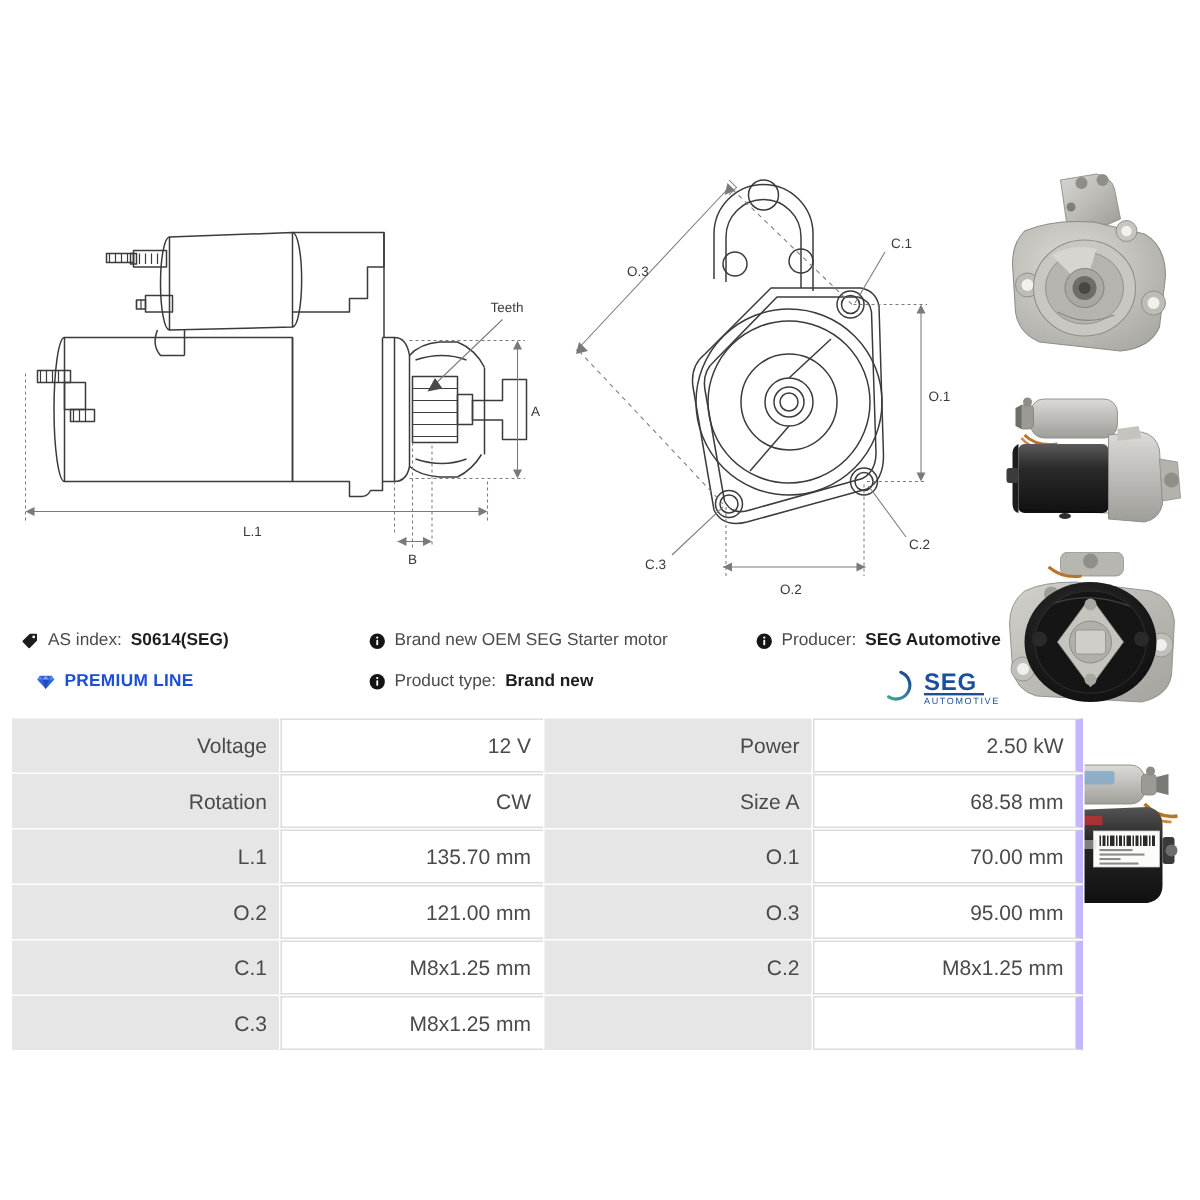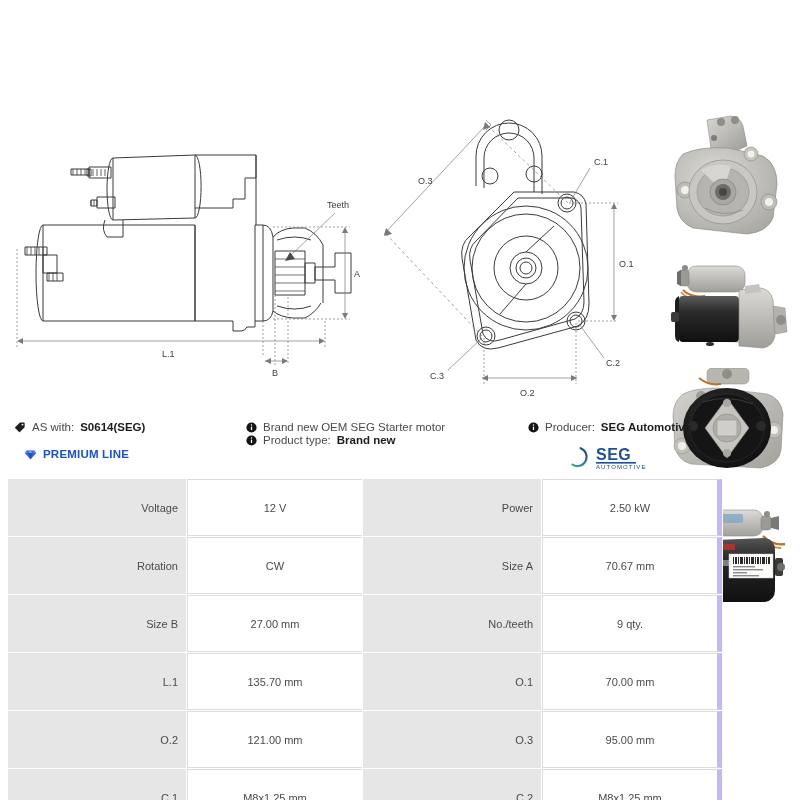--- a/index.html
+++ b/index.html
@@ -71,63 +71,63 @@
     white-space: nowrap;
     line-height: 14px;
     display: flex;
     align-items: center;
     gap: 6px;
   }
   .info-item b { color: #1d1d1d; font-weight: bold; }
   .i-asindex  { left: 14px;  top: 5px; }
   .i-premium  { left: 24px;  top: 32px; color: #1a4fd6; font-weight: bold; letter-spacing: 0.2px; }
   .i-brandnew { left: 246px; top: 5px; }
-  .i-prodtype { left: 246px; top: 18px; }
-  .i-producer { left: 528px; top: 5px; }
+  .i-prodtype { left: 246px; top: 32px; }
+  .i-producer { left: 504px; top: 5px; }
 
   .seg-logo {
     position: absolute;
-    left: 560px; top: 443px;
+    left: 580px; top: 443px;
     width: 100px; height: 28px;
   }
 
   .icon-svg { display: block; flex: 0 0 auto; }
 
   
   .spec-table {
     position: absolute;
     left: 7px; top: 478px;
     width: 645px;
     border-collapse: separate;
     border-spacing: 1px;
     background: #ffffff;
     table-layout: fixed;
   }
   .spec-table td {
-    font-size: 11px;
+    font-size: 14px;
     color: #4a4a4a;
-    padding: 20px 8px;
+    padding: 9px 8px;
     vertical-align: middle;
     height: 15px;
   }
   .spec-table td.lbl {
     background: #e6e6e6;
     text-align: right;
     width: 162px;
   }
   .spec-table td.val {
     background: #ffffff;
     text-align: right;
     width: 158px;
     border: 1px solid #dcdcdc;
     border-left: none;
     border-right: none;
   }
   .spec-table td.val.edge { border-right: 5px solid #c4b5fd; }
-  .spec-table td.val.edgel { border-left: 1px solid #dcdcdc; text-align: center; }
+  .spec-table td.val.edgel { border-left: 1px solid #dcdcdc; }
   .spec-table tr.tall td { height: 30px; }
   .spec-table td.empty-lbl { background: #e6e6e6; }
 </style>
 </head>
 <body>
 
 <div class="page">
 
   <div class="drawings">
 
@@ -456,21 +456,21 @@
     </div>
   </div>
 
   <div class="infobar">
 
     <div class="info-item i-asindex">
       <svg class="icon-svg" width="12" height="12" viewBox="0 0 16 16">
         <path d="M1.5 8.3 L7.6 2.2 A1 1 0 0 1 8.3 1.9 L13.6 1.9 A0.6 0.6 0 0 1 14.2 2.5 L14.2 7.8 A1 1 0 0 1 13.9 8.5 L7.8 14.6 A0.8 0.8 0 0 1 6.7 14.6 L1.5 9.4 A0.8 0.8 0 0 1 1.5 8.3 Z" fill="#1d1d1d"></path>
         <circle cx="11.3" cy="4.8" r="1.25" fill="#ffffff"></circle>
       </svg>
-      <span>AS with:</span>
+      <span>AS index:</span>
       <b>S0614(SEG)</b>
     </div>
 
     <div class="info-item i-premium">
       <svg class="icon-svg" width="13" height="13" viewBox="0 0 16 16">
         <path d="M3.2 3 L12.8 3 L15 6.2 L8 14 L1 6.2 Z" fill="#2f62d8"></path>
         <path d="M3.2 3 L5.3 6.2 L1 6.2 Z" fill="#5c8bef"></path>
         <path d="M12.8 3 L10.7 6.2 L15 6.2 Z" fill="#5c8bef"></path>
         <path d="M5.3 6.2 L10.7 6.2 L8 14 Z" fill="#1f4cc0"></path>
         <path d="M5.3 6.2 L8 3 L10.7 6.2 Z" fill="#7aa3f5"></path>
@@ -531,27 +531,21 @@
         <tr>
           <td class="lbl">Voltage</td>
           <td class="val edgel">12 V</td>
           <td class="lbl">Power</td>
           <td class="val edgel edge">2.50 kW</td>
         </tr>
         <tr>
           <td class="lbl">Rotation</td>
           <td class="val edgel">CW</td>
           <td class="lbl">Size A</td>
-          <td class="val edgel edge">70.67 mm</td>
-        </tr>
-        <tr>
-          <td class="lbl">Size B</td>
-          <td class="val edgel">27.00 mm</td>
-          <td class="lbl">No./teeth</td>
-          <td class="val edgel edge">9 qty.</td>
+          <td class="val edgel edge">68.58 mm</td>
         </tr>
         <tr>
           <td class="lbl">L.1</td>
           <td class="val edgel">135.70 mm</td>
           <td class="lbl">O.1</td>
           <td class="val edgel edge">70.00 mm</td>
         </tr>
         <tr>
           <td class="lbl">O.2</td>
           <td class="val edgel">121.00 mm</td>

